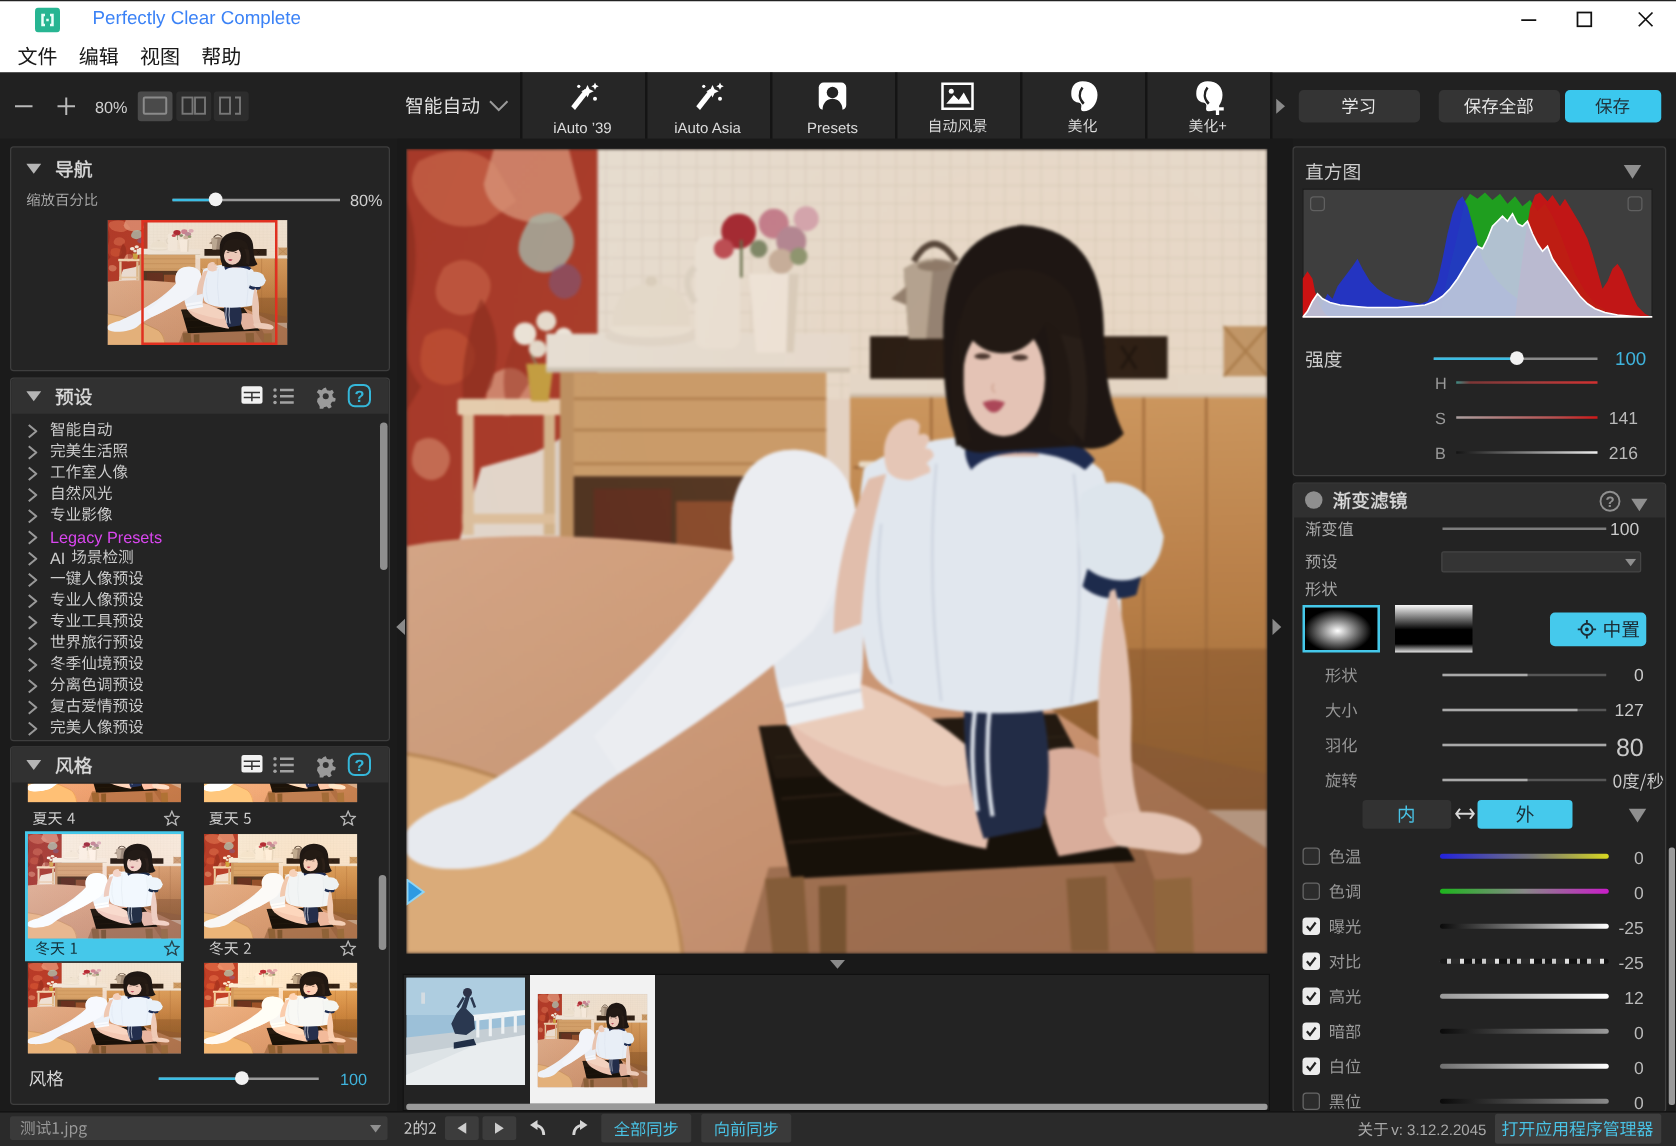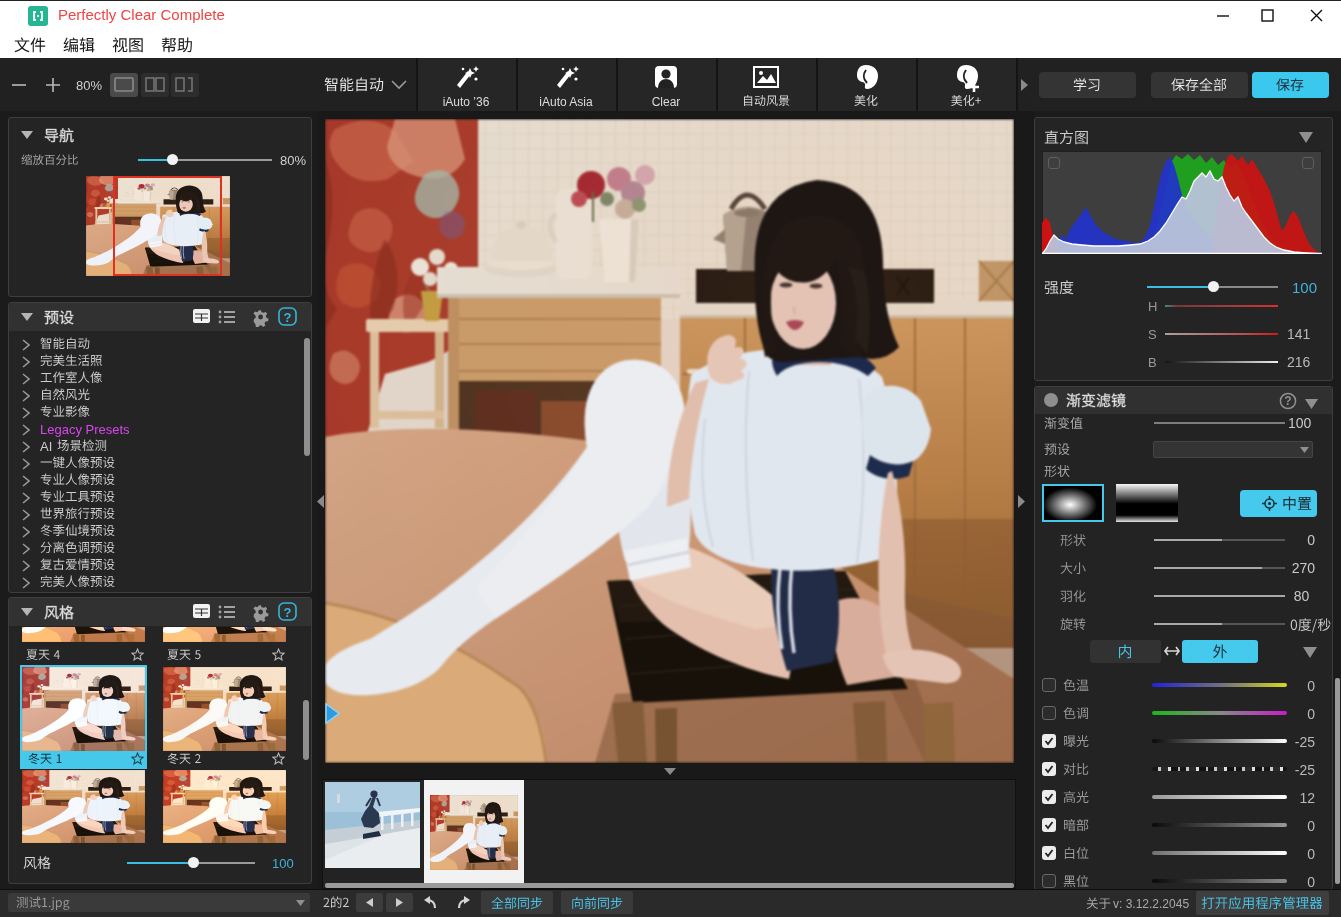--- a/index.html
+++ b/index.html
@@ -4,21 +4,21 @@
 html,body{width:1341px;height:917px;overflow:hidden;background:#1b1b1b;
 font-family:"Liberation Sans",sans-serif}
 .a{position:absolute}
 </style></head><body>
 <div class="a" style="left:0;top:0;width:1341px;height:58px;background:#fff;border-top:1px solid #222"></div>
 <svg class="a" style="left:28px;top:6px" width="20" height="20" viewBox="0 0 20 20">
 <rect width="20" height="20" rx="3" fill="#27b592"></rect>
 <path d="M5 5h3v2H7v6h1v2H5zM12 5h3v10h-3v-2h1V7h-1z" fill="#eafff8"></path>
 <rect x="9" y="9" width="2" height="2" fill="#eafff8"></rect>
 </svg>
-<div class="a" style="left:58px;top:6px;font-size:15px;color:#ef4444">Perfectly Clear Complete</div>
+<div class="a" style="left:74px;top:6px;font-size:15px;color:#3b82f6">Perfectly Clear Complete</div>
 <svg class="a" style="left:1215px;top:6px" width="120" height="20" viewBox="0 0 120 20">
 <path d="M2 10h12" stroke="#111" stroke-width="1.4"></path>
 <rect x="47" y="4" width="11" height="11" fill="none" stroke="#111" stroke-width="1.4"></rect>
 <path d="M96 4l11 11M107 4L96 15" stroke="#111" stroke-width="1.4"></path>
 </svg>
 <div class="a" style="left:0;top:58px;width:1341px;height:53px;background:#212121"></div>
 <svg class="a" style="left:10px;top:58px" width="200" height="53" viewBox="0 0 200 53">
 <path d="M2 27h14" stroke="#b9b9b9" stroke-width="1.6"></path>
 <path d="M36 27h14M43 20v14" stroke="#b9b9b9" stroke-width="1.6"></path>
 </svg>
@@ -37,37 +37,37 @@
 <path d="M2 3l7 7 7-7" fill="none" stroke="#9a9a9a" stroke-width="1.6"></path>
   </svg>
 <div class="a" style="left:416px;top:58px;width:100px;height:53px;background:#262626;border-left:2px solid #141414"></div>
 <svg class="a" style="left:448px;top:62px" width="36" height="30" viewBox="0 0 36 30">
     <path d="M9 23L20 9l3 3L12 26z" fill="#fff"></path>
     <path d="M22 6l1.6 3.4L27 11l-3.4 1.6L22 16l-1.6-3.4L17 11l3.4-1.6z" fill="#fff"></path>
     <circle cx="28" cy="17" r="1.6" fill="#fff"></circle>
     <circle cx="15" cy="7" r="1.3" fill="#fff"></circle>
     <path d="M28 4l.9 1.9L31 7l-2.1.9L28 10l-.9-2.1L25 7l2.1-1.1z" fill="#fff"></path>
   </svg>
-<div class="a" style="left:416px;top:95px;width:100px;text-align:center;font-size:12px;color:#dcdcdc">iAuto ’36</div>
+<div class="a" style="left:416px;top:95px;width:100px;text-align:center;font-size:12px;color:#dcdcdc">iAuto ’39</div>
 <div class="a" style="left:516px;top:58px;width:100px;height:53px;background:#262626;border-left:2px solid #141414"></div>
 <svg class="a" style="left:548px;top:62px" width="36" height="30" viewBox="0 0 36 30">
     <path d="M9 23L20 9l3 3L12 26z" fill="#fff"></path>
     <path d="M22 6l1.6 3.4L27 11l-3.4 1.6L22 16l-1.6-3.4L17 11l3.4-1.6z" fill="#fff"></path>
     <circle cx="28" cy="17" r="1.6" fill="#fff"></circle>
     <circle cx="15" cy="7" r="1.3" fill="#fff"></circle>
     <path d="M28 4l.9 1.9L31 7l-2.1.9L28 10l-.9-2.1L25 7l2.1-1.1z" fill="#fff"></path>
   </svg>
 <div class="a" style="left:516px;top:95px;width:100px;text-align:center;font-size:12px;color:#dcdcdc">iAuto Asia</div>
 <div class="a" style="left:616px;top:58px;width:100px;height:53px;background:#262626;border-left:2px solid #141414"></div>
 <svg class="a" style="left:648px;top:62px" width="36" height="30" viewBox="0 0 36 30">
     <rect x="7" y="4" width="22" height="22" rx="4" fill="#fff"></rect>
     <circle cx="18" cy="12" r="4.6" fill="#222"></circle>
     <path d="M10 26c0-6 4-9 8-9s8 3 8 9z" fill="#222"></path>
   </svg>
-<div class="a" style="left:616px;top:95px;width:100px;text-align:center;font-size:12px;color:#dcdcdc">Clear</div>
+<div class="a" style="left:616px;top:95px;width:100px;text-align:center;font-size:12px;color:#dcdcdc">Presets</div>
 <div class="a" style="left:716px;top:58px;width:100px;height:53px;background:#262626;border-left:2px solid #141414"></div>
 <svg class="a" style="left:748px;top:62px" width="36" height="30" viewBox="0 0 36 30">
     <rect x="6" y="5" width="24" height="20" fill="none" stroke="#fff" stroke-width="2"></rect>
     <path d="M9 21l6-7 4 4 4-6 5 9z" fill="#fff"></path>
     <circle cx="13" cy="11" r="2" fill="#fff"></circle>
   </svg>
 <div class="a" style="left:816px;top:58px;width:100px;height:53px;background:#262626;border-left:2px solid #141414"></div>
 <svg class="a" style="left:848px;top:62px" width="36" height="30" viewBox="0 0 36 30">
     <path d="M18 3c8 0 12 5 12 11 0 7-5 13-11 13-2 0-2.5-1.5-2-3.5.5-2-.5-3-2.5-3.5C11 19.5 9 17 9 13 9 7 12 3 18 3z" fill="#fff"></path>
     <path d="M18 8c-3 4-3 9 1 13" fill="none" stroke="#222" stroke-width="2"></path>
@@ -311,24 +311,24 @@
 <svg class="a" style="left:1262px;top:496px" width="15" height="15" viewBox="0 0 15 15">
     <circle cx="7.5" cy="7.5" r="4.5" fill="none" stroke="#1c2f38" stroke-width="1.5"></circle>
     <circle cx="7.5" cy="7.5" r="1.5" fill="#1c2f38"></circle>
     <path d="M7.5 0v3M7.5 12v3M0 7.5h3M12 7.5h3" stroke="#1c2f38" stroke-width="1.5"></path>
   </svg>
 <div class="a" style="left:1154px;top:539px;width:131px;height:2px;background:#565656"></div>
 <div class="a" style="left:1154px;top:539px;width:68px;height:2px;background:#a9a9a9"></div>
 <div class="a" style="left:1288px;top:532px;width:27px;text-align:right;font-size:14px;color:#c9c9c9">0</div>
 <div class="a" style="left:1154px;top:567px;width:131px;height:2px;background:#565656"></div>
 <div class="a" style="left:1154px;top:567px;width:108px;height:2px;background:#a9a9a9"></div>
-<div class="a" style="left:1288px;top:560px;width:27px;text-align:right;font-size:14px;color:#c9c9c9">270</div>
+<div class="a" style="left:1288px;top:560px;width:27px;text-align:right;font-size:14px;color:#c9c9c9">127</div>
 <div class="a" style="left:1154px;top:595px;width:131px;height:2px;background:#565656"></div>
 <div class="a" style="left:1154px;top:595px;width:131px;height:2px;background:#a9a9a9"></div>
-<div class="a" style="left:1288px;top:588px;width:27px;text-align:center;font-size:14px;color:#c9c9c9">80</div>
+<div class="a" style="left:1288px;top:588px;width:27px;text-align:right;font-size:20px;color:#c9c9c9">80</div>
 <div class="a" style="left:1154px;top:623px;width:131px;height:2px;background:#565656"></div>
 <div class="a" style="left:1154px;top:623px;width:68px;height:2px;background:#a9a9a9"></div>
 <div class="a" style="left:1090px;top:640px;width:71px;height:23px;background:#323232;border-radius:3px"></div>
 <svg class="a" style="left:1164px;top:645px" width="16" height="12" viewBox="0 0 16 12">
     <path d="M4 2L1 6l3 4M12 2l3 4-3 4M1.5 6h13" fill="none" stroke="#d8d8d8" stroke-width="1.6"></path>
   </svg>
 <div class="a" style="left:1182px;top:640px;width:76px;height:23px;background:#45c9ec;border-radius:3px"></div>
 <svg class="a" style="left:1302px;top:646px" width="16" height="13" viewBox="0 0 16 13">
     <path d="M1 1h14L8 12z" fill="#8f8f8f"></path>
   </svg>

